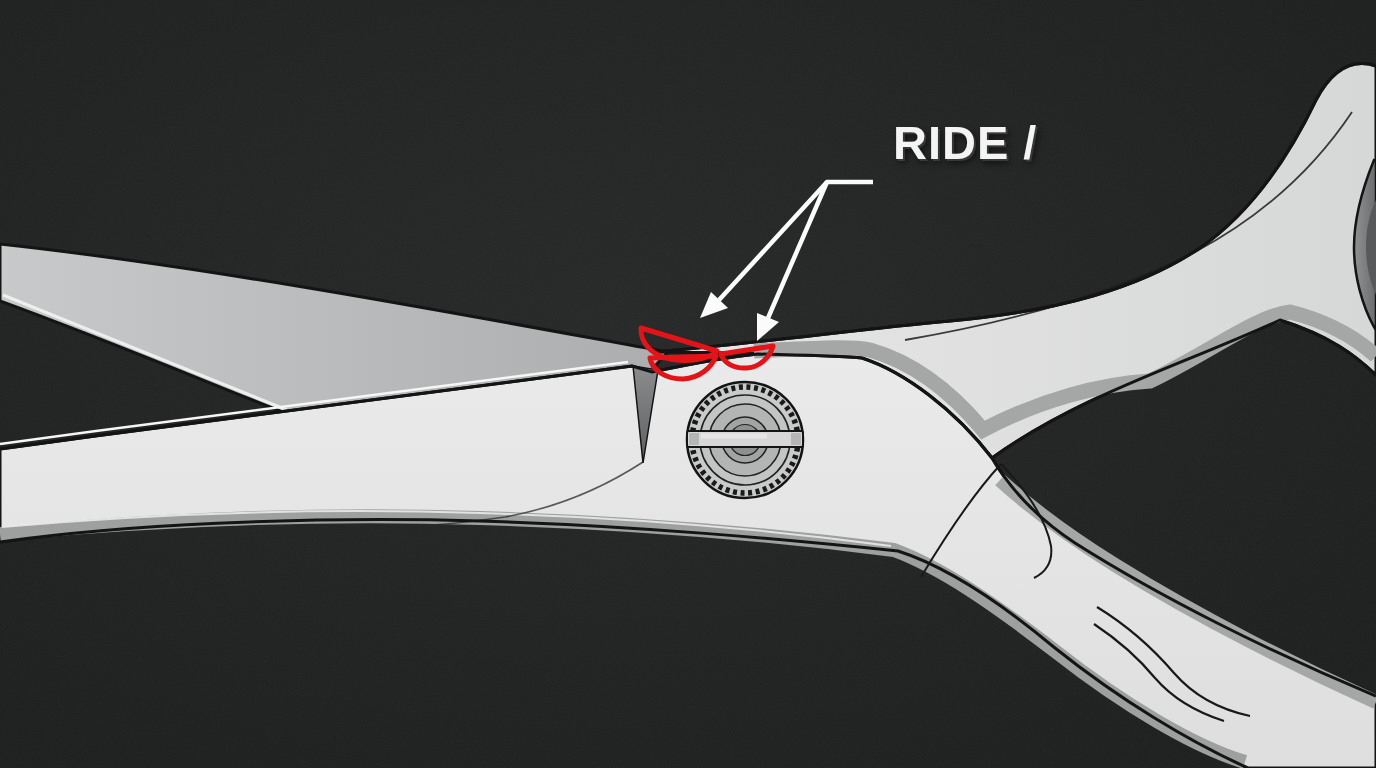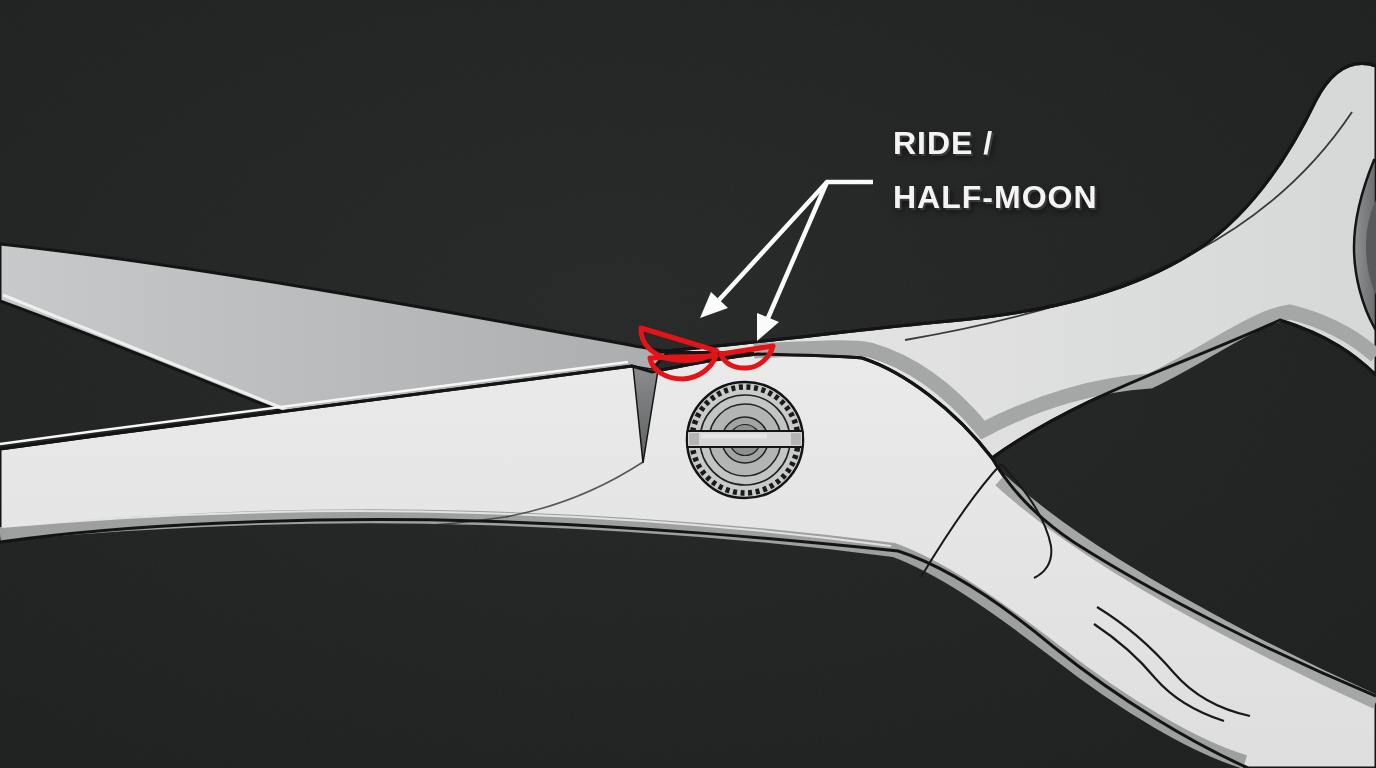--- a/index.html
+++ b/index.html
@@ -1,20 +1,20 @@
 <!DOCTYPE html>
 <html><head>
 <meta charset="utf-8">
 <style>
   html,body{margin:0;padding:0;background:#000;}
   .stage{position:relative;width:1376px;height:768px;overflow:hidden;
          background:#212222;font-family:"Liberation Sans",sans-serif;}
   .stage svg{position:absolute;left:0;top:0;display:block;}
   .label{position:absolute;left:893px;top:116px;color:#f4f4f4;
-         font-weight:700;font-size:32px;line-height:54px;letter-spacing:1px;
+         font-weight:700;font-size:47px;line-height:54px;letter-spacing:1px;
          text-shadow:2px 2px 0 rgba(95,95,95,.45), 3px 4px 6px rgba(0,0,0,.6);
          white-space:nowrap;}
 </style>
 </head>
 <body>
 
 <div class="stage">
 <svg width="1376" height="768" viewBox="0 0 1376 768">
   <defs>
     <radialGradient id="bgv" cx="45%" cy="40%" r="75%">
@@ -153,15 +153,14 @@
     </g>
     <g>
       <path d="M 827,182 L 768,318" fill="none" stroke-width="4.5" stroke="#fbfbfb"></path>
       <polygon points="757,341 757,313 779,322" fill="#fbfbfb"></polygon>
     </g>
   </g>
 </svg>
 
 <div class="label">
   <div>RIDE /</div>
-  <div>HALF-MOON</div>
 </div>
 </div>
 
 </body></html>

